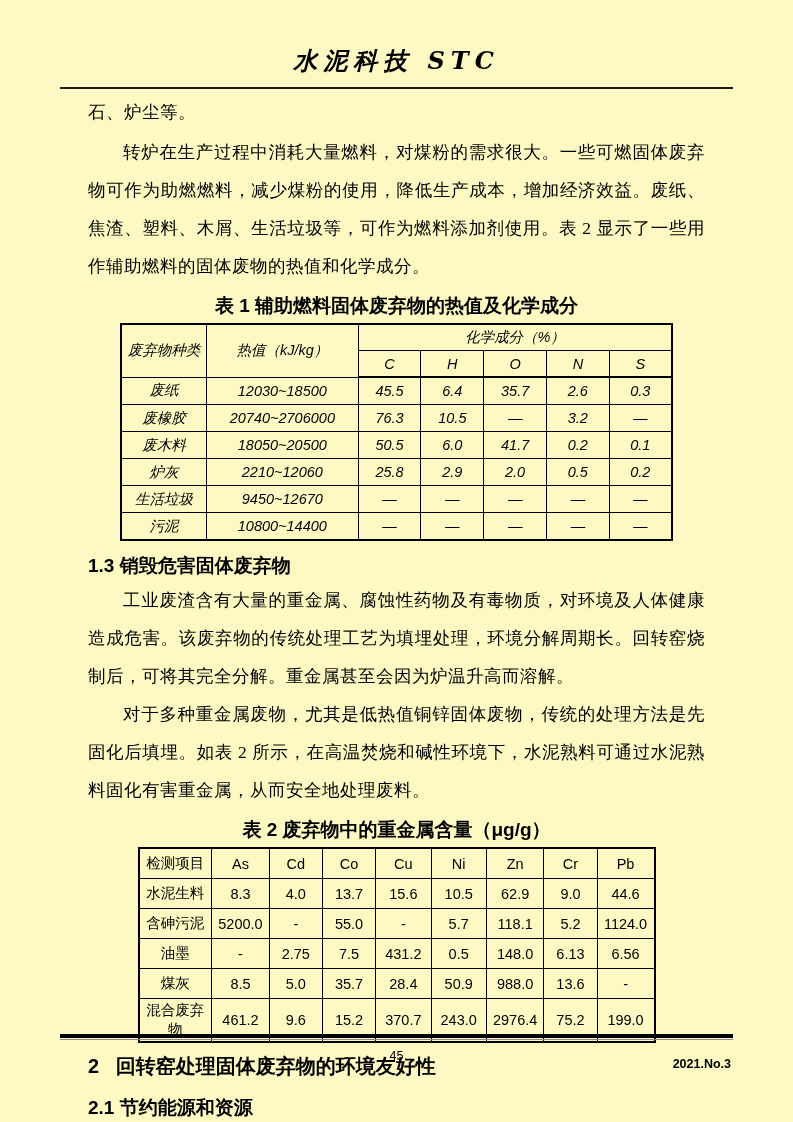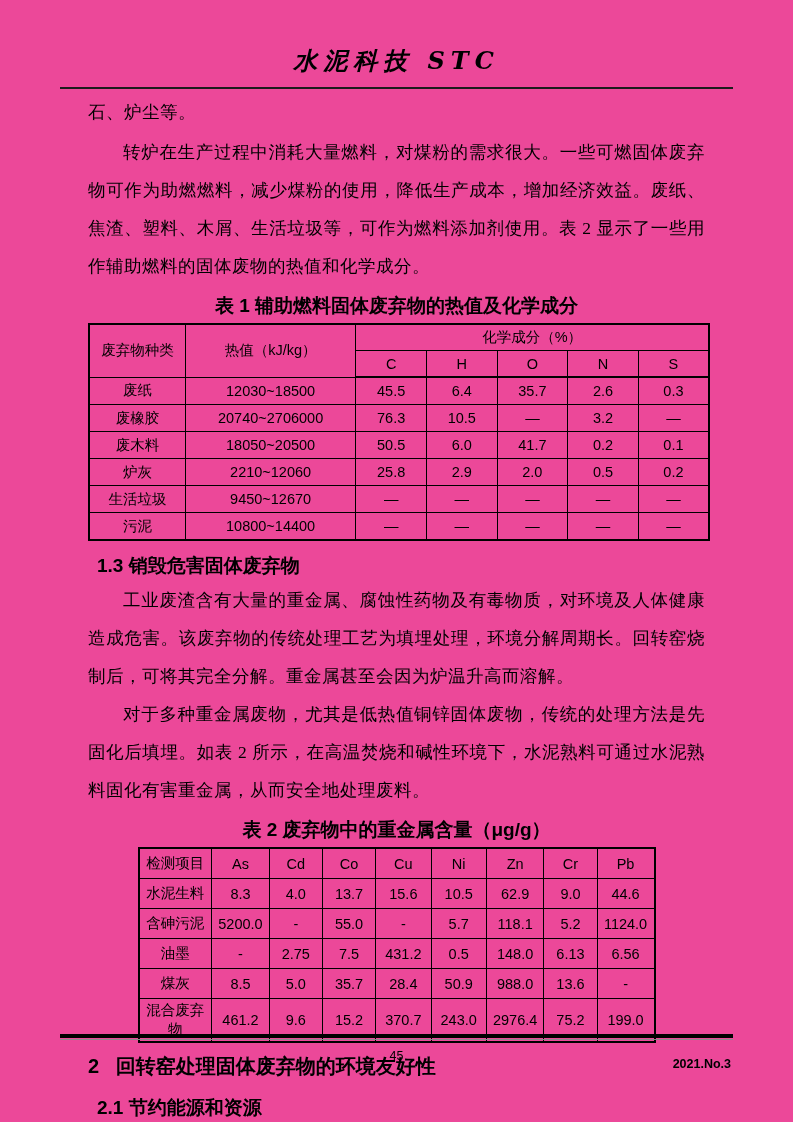--- a/index.html
+++ b/index.html
@@ -1,19 +1,19 @@
 <!DOCTYPE html>
 <html><head>
 <meta charset="utf-8">
 <style>
   html,body{margin:0;padding:0;background:#ffffff;}
   .page{
     position:relative;
     width:793px;height:1122px;
-    background:#ec4899;color:#000;
+    background:#fef9c3;color:#000;
     overflow:hidden;
     font-family:"Liberation Serif","DejaVu Serif",serif;
   }
   
   .journal-title{
     padding-top:46px;
     text-align:center;
     font-family:"DejaVu Serif","Liberation Serif",serif;
     font-style:italic;
     font-weight:700;
@@ -51,39 +51,39 @@
     font-family:"Liberation Sans","DejaVu Sans",sans-serif;
     font-size:14.5px;
     border:2px solid #000;
   }
   table.data-table th,table.data-table td{
     border:1px solid #000;
     text-align:center;
     font-weight:400;
     padding:2px 4px;
   }
-  table.table1{width:622px;}
+  table.table1{width:553px;font-style:italic;}
   table.table1 col.c1{width:86px;}
   table.table1 col.c2{width:152px;}
   table.table1 col.ce{width:63px;}
   table.table1 thead th{height:21px;}
   table.table1 tbody td{height:22px;}
   table.table1 thead tr:last-child th{border-bottom-width:2px;}
   table.table2{width:518px;}
   table.table2 col.c1{width:91px;}
   table.table2 col.ce{width:59px;}
   table.table2 th,table.table2 td{height:25px;}
   
   .h-section{
     margin:10px 0 0 0;
     font-family:"Liberation Sans","DejaVu Sans",sans-serif;
     font-weight:700;
     white-space:pre-wrap;
   }
-  .h-sub{font-size:19px;line-height:30px;margin-left:9px;}
+  .h-sub{font-size:19px;line-height:30px;}
   .h-main{font-size:20px;line-height:34px;margin-top:6px;}
   
   .page-footer{
     position:absolute;
     left:60px;right:60px;top:1034px;
   }
   .footer-rule-thick{height:4px;background:#000;}
   .footer-rule-thin{margin-top:1px;border-top:1px solid #8a8a8a;}
   .footer-row{
     position:relative;

